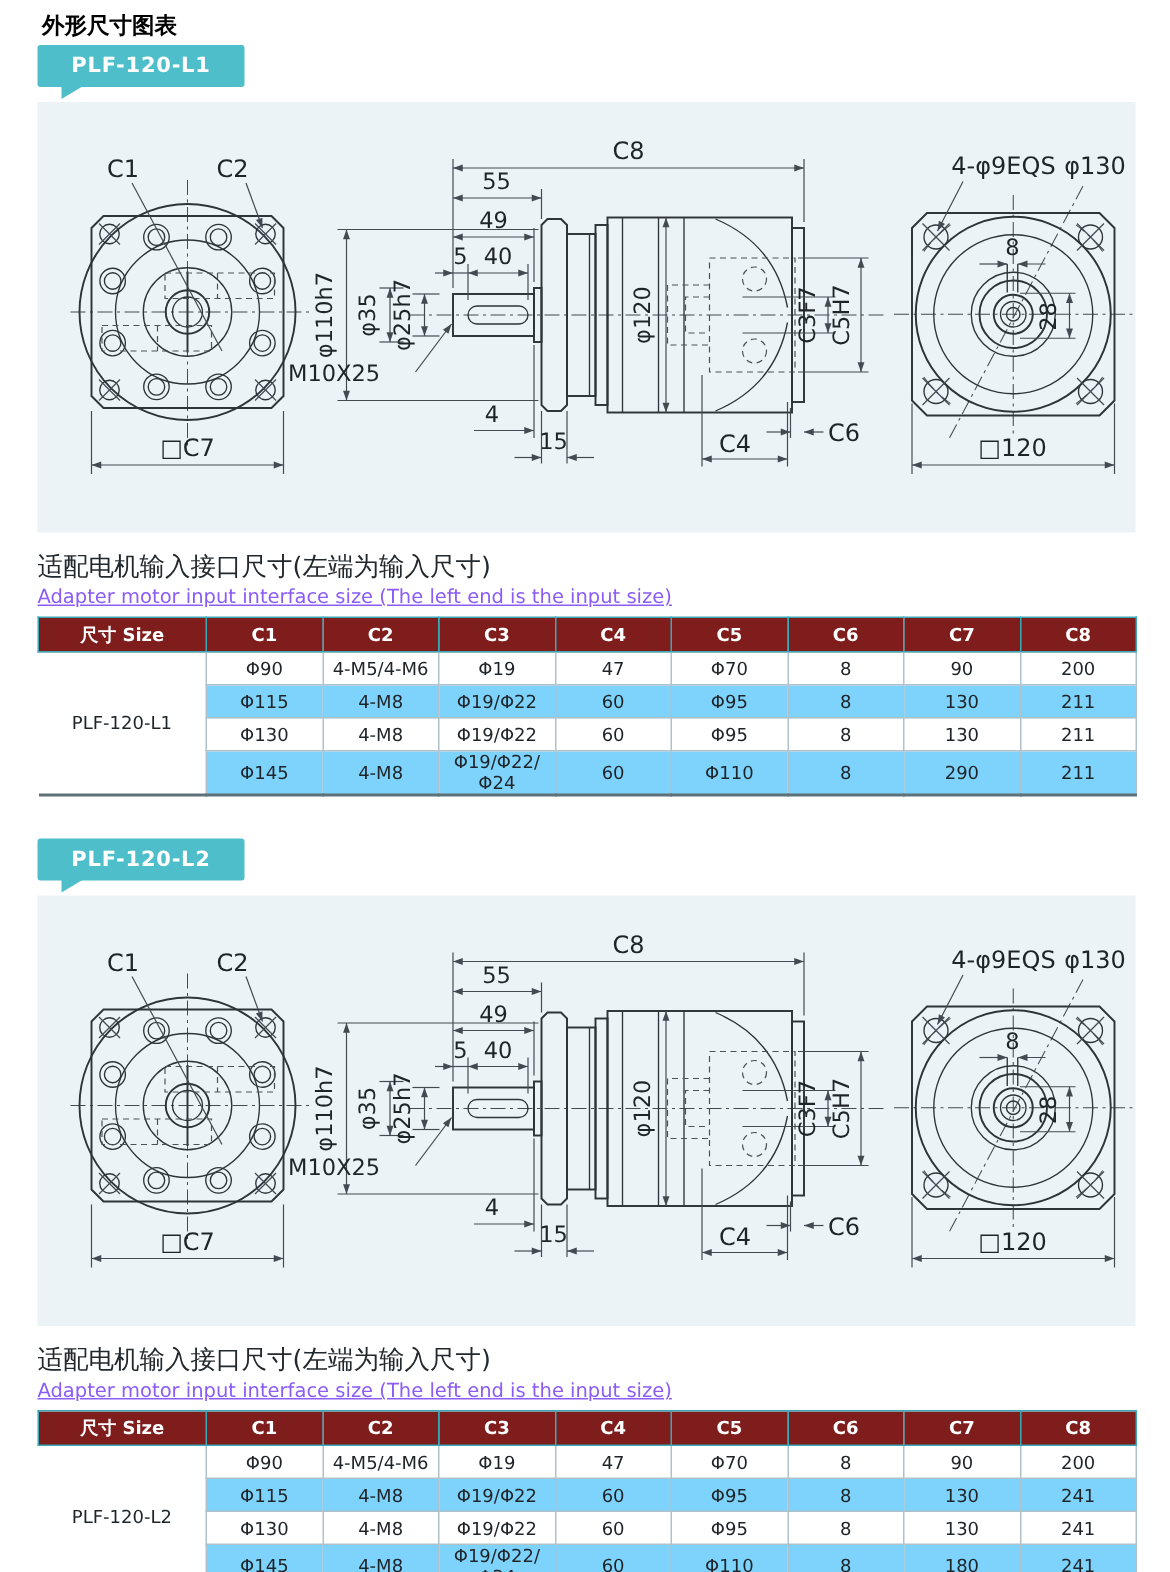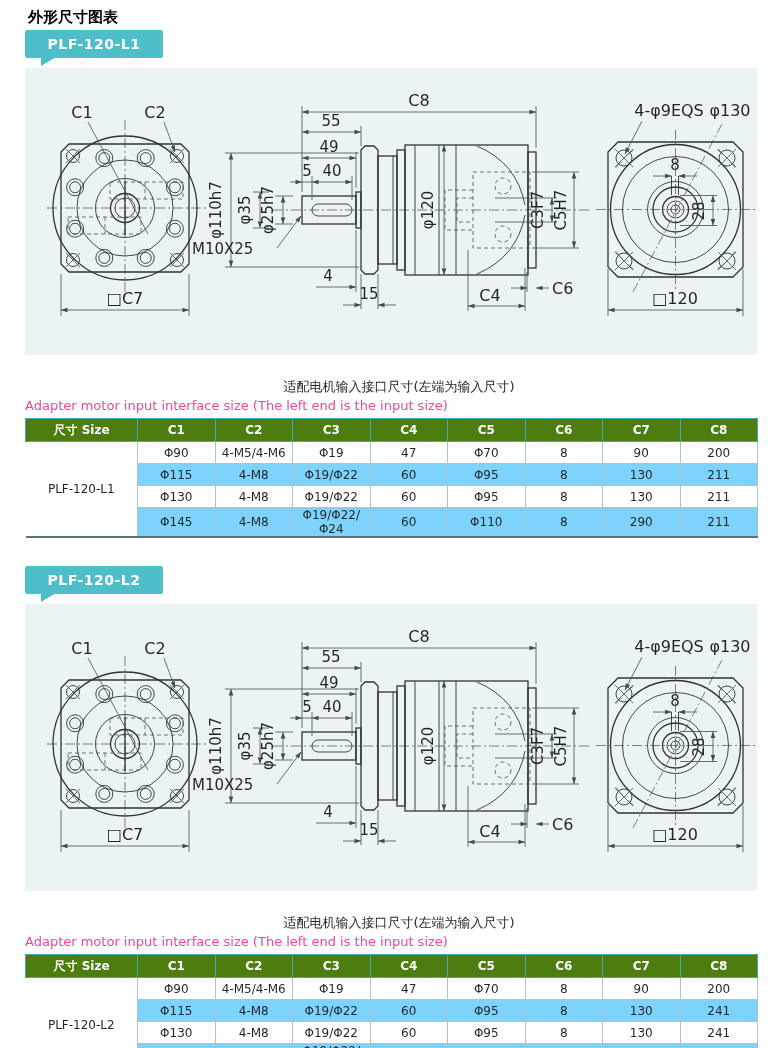--- a/index.html
+++ b/index.html
@@ -14,28 +14,28 @@
     position:relative;display:flex;align-items:center;justify-content:center;
     width:138px;height:28px;background:#4FBECB;color:#fff;font-weight:bold;
     font-size:14px;border-radius:2px;letter-spacing:.5px;
   }
   .badge .tail{
     position:absolute;left:16px;bottom:-8px;width:0;height:0;
     border-top:9px solid #4FBECB;border-right:15px solid transparent;
   }
   .section2{margin-top:28px;}
   .drawing{margin-top:10px;width:732px;height:287px;background:#EBF3F7;}
-  .cap-zh{margin-top:23px;font-size:13px;color:#23282C;text-align:center;}
-  .cap-en{margin-top:2px;font-size:13px;color:#ec4899;}
+  .cap-zh{margin-top:11px;font-size:17px;color:#23282C;}
+  .cap-en{margin-top:2px;font-size:13px;color:#8b5cf6;text-decoration:underline;}
   table.dim{
     border-collapse:collapse;width:732px;table-layout:fixed;margin-top:5px;
     border-bottom:2px solid #5E7078;
   }
   table.dim th{
-    background:#4d7c0f;color:#fff;font-size:12px;font-weight:bold;height:22px;
+    background:#7f1d1d;color:#fff;font-size:12px;font-weight:bold;height:22px;
     border:1px solid #3BA8B6;padding:0;
   }
   table.dim td{
     height:21px;text-align:center;font-size:12px;color:#1F2428;
     border:1px solid #AFC2CB;background:#fff;padding:0;
   }
   table.dim tr.alt td{background:#7dd3fc;}
   table.dim td.rowlabel{
     border:none;border-right:1px solid #AFC2CB;background:#fff;font-size:12px;
   }

